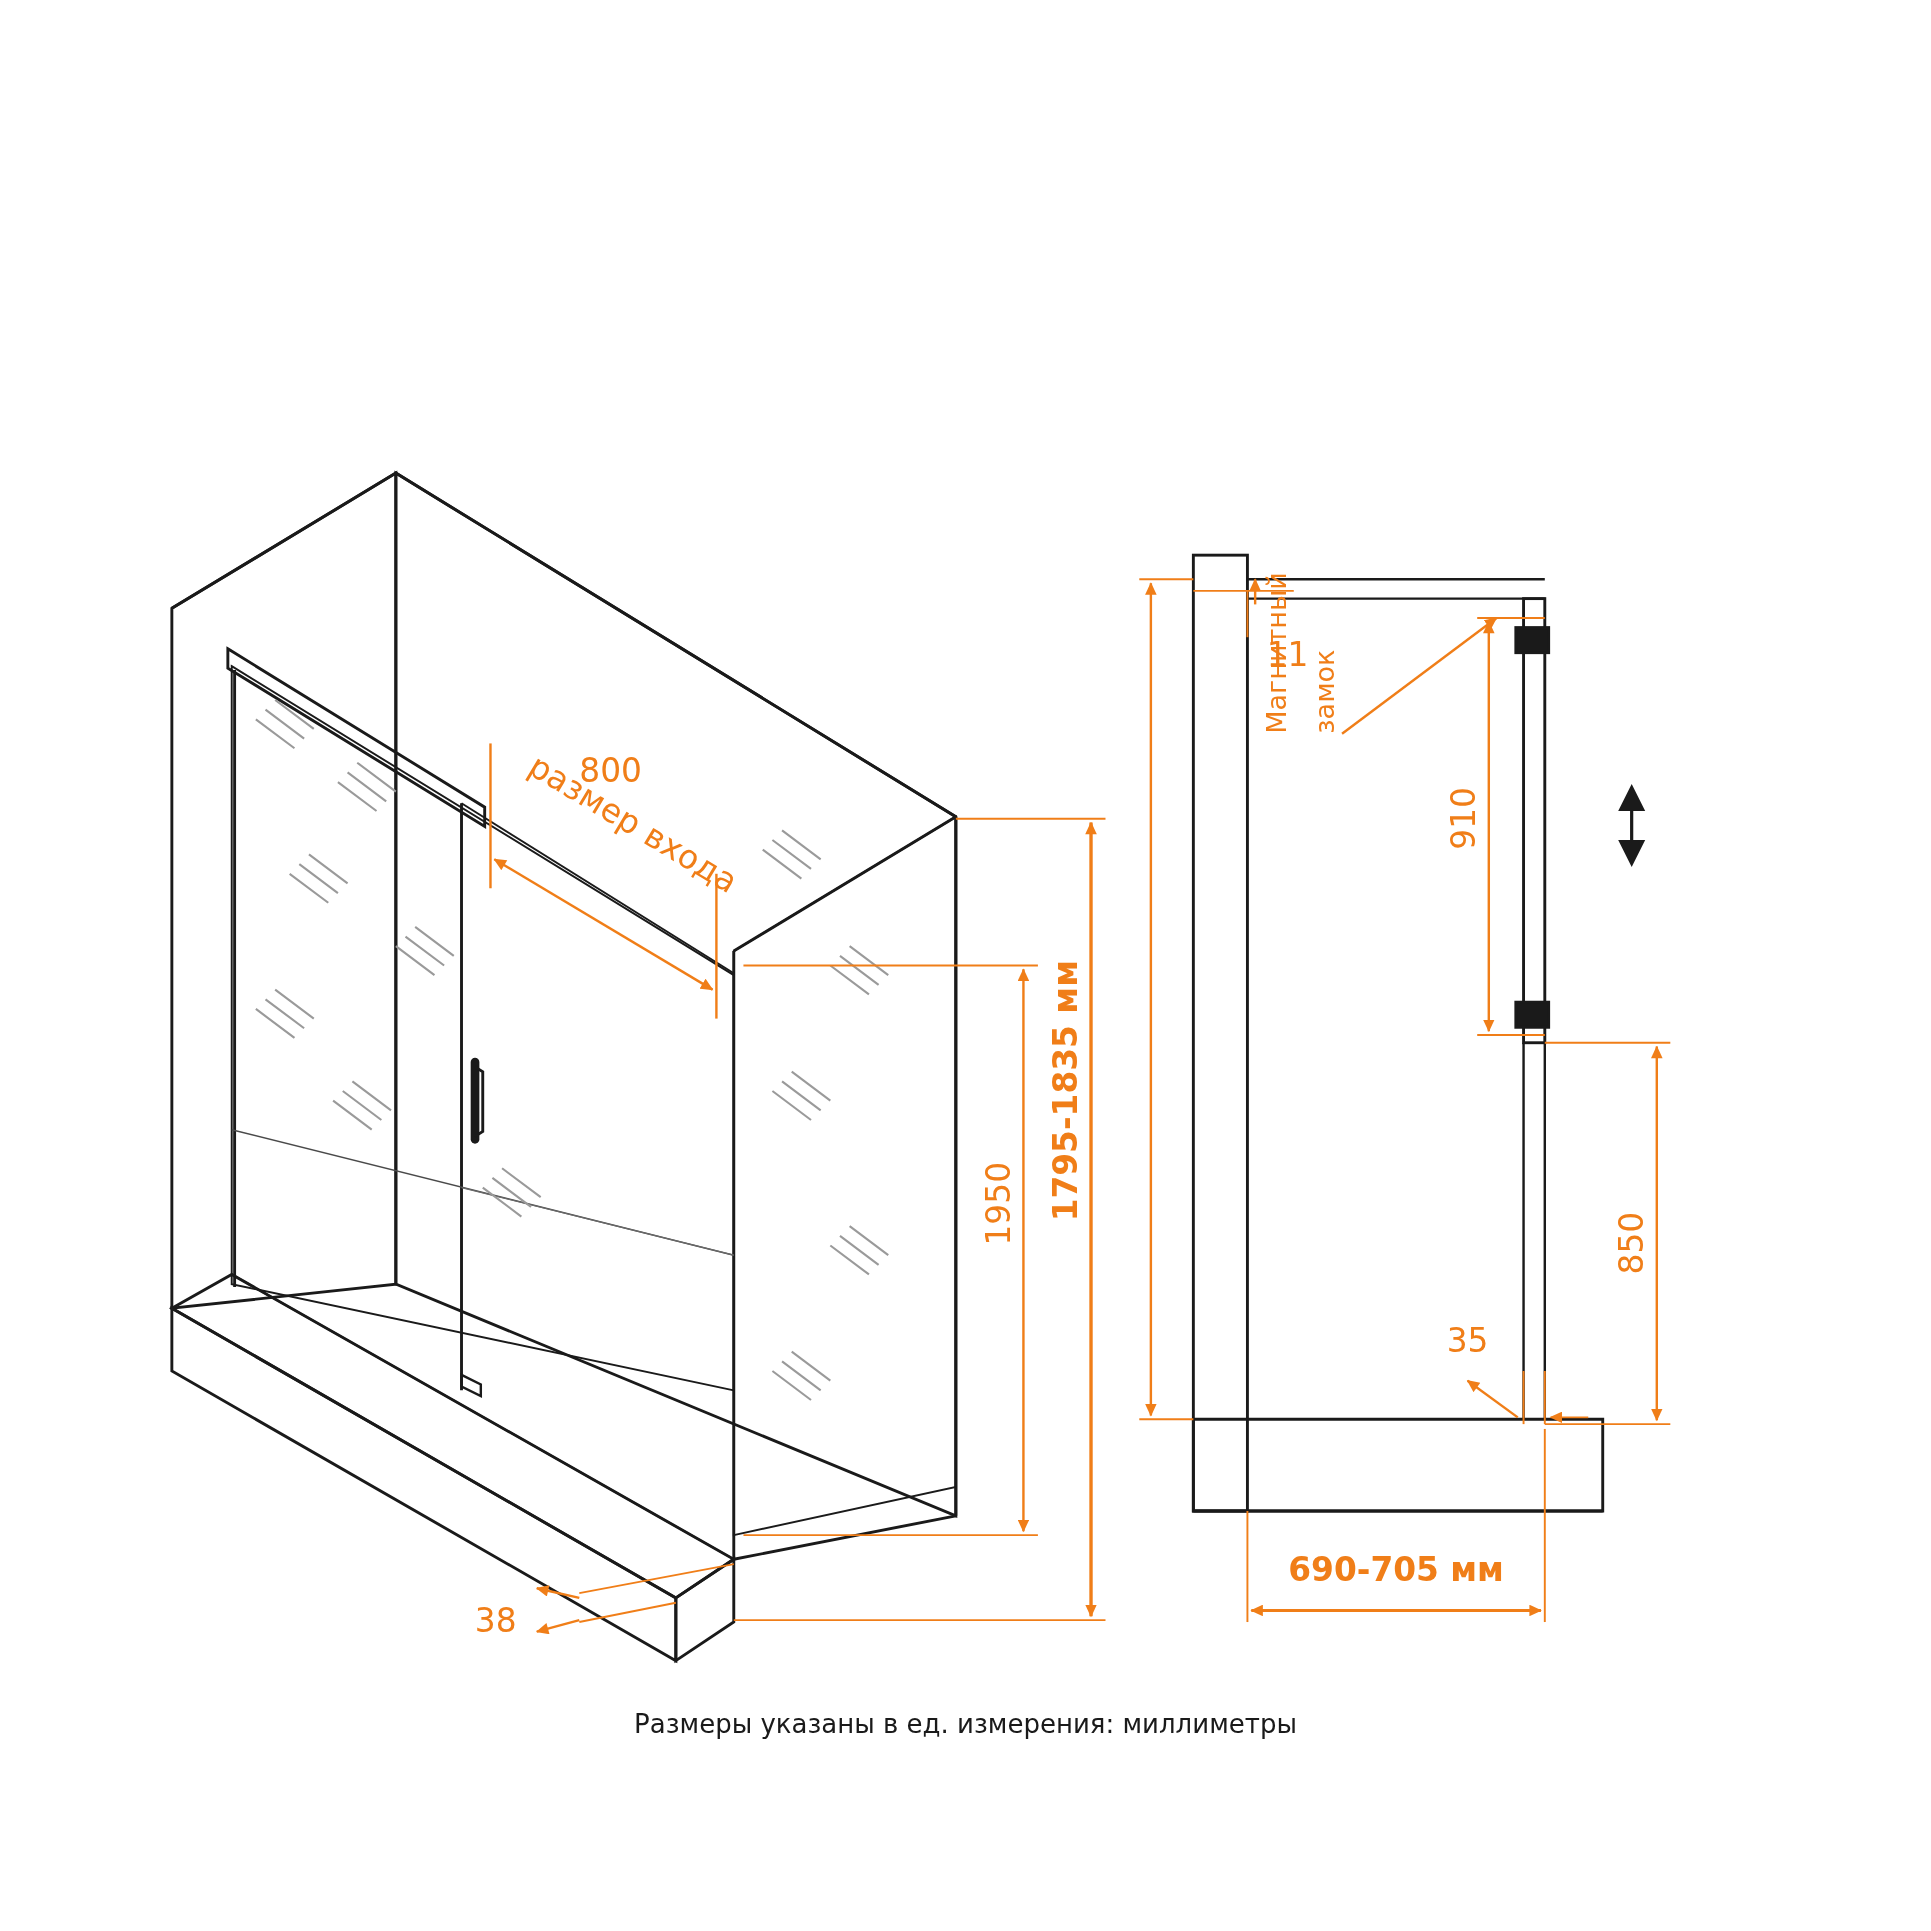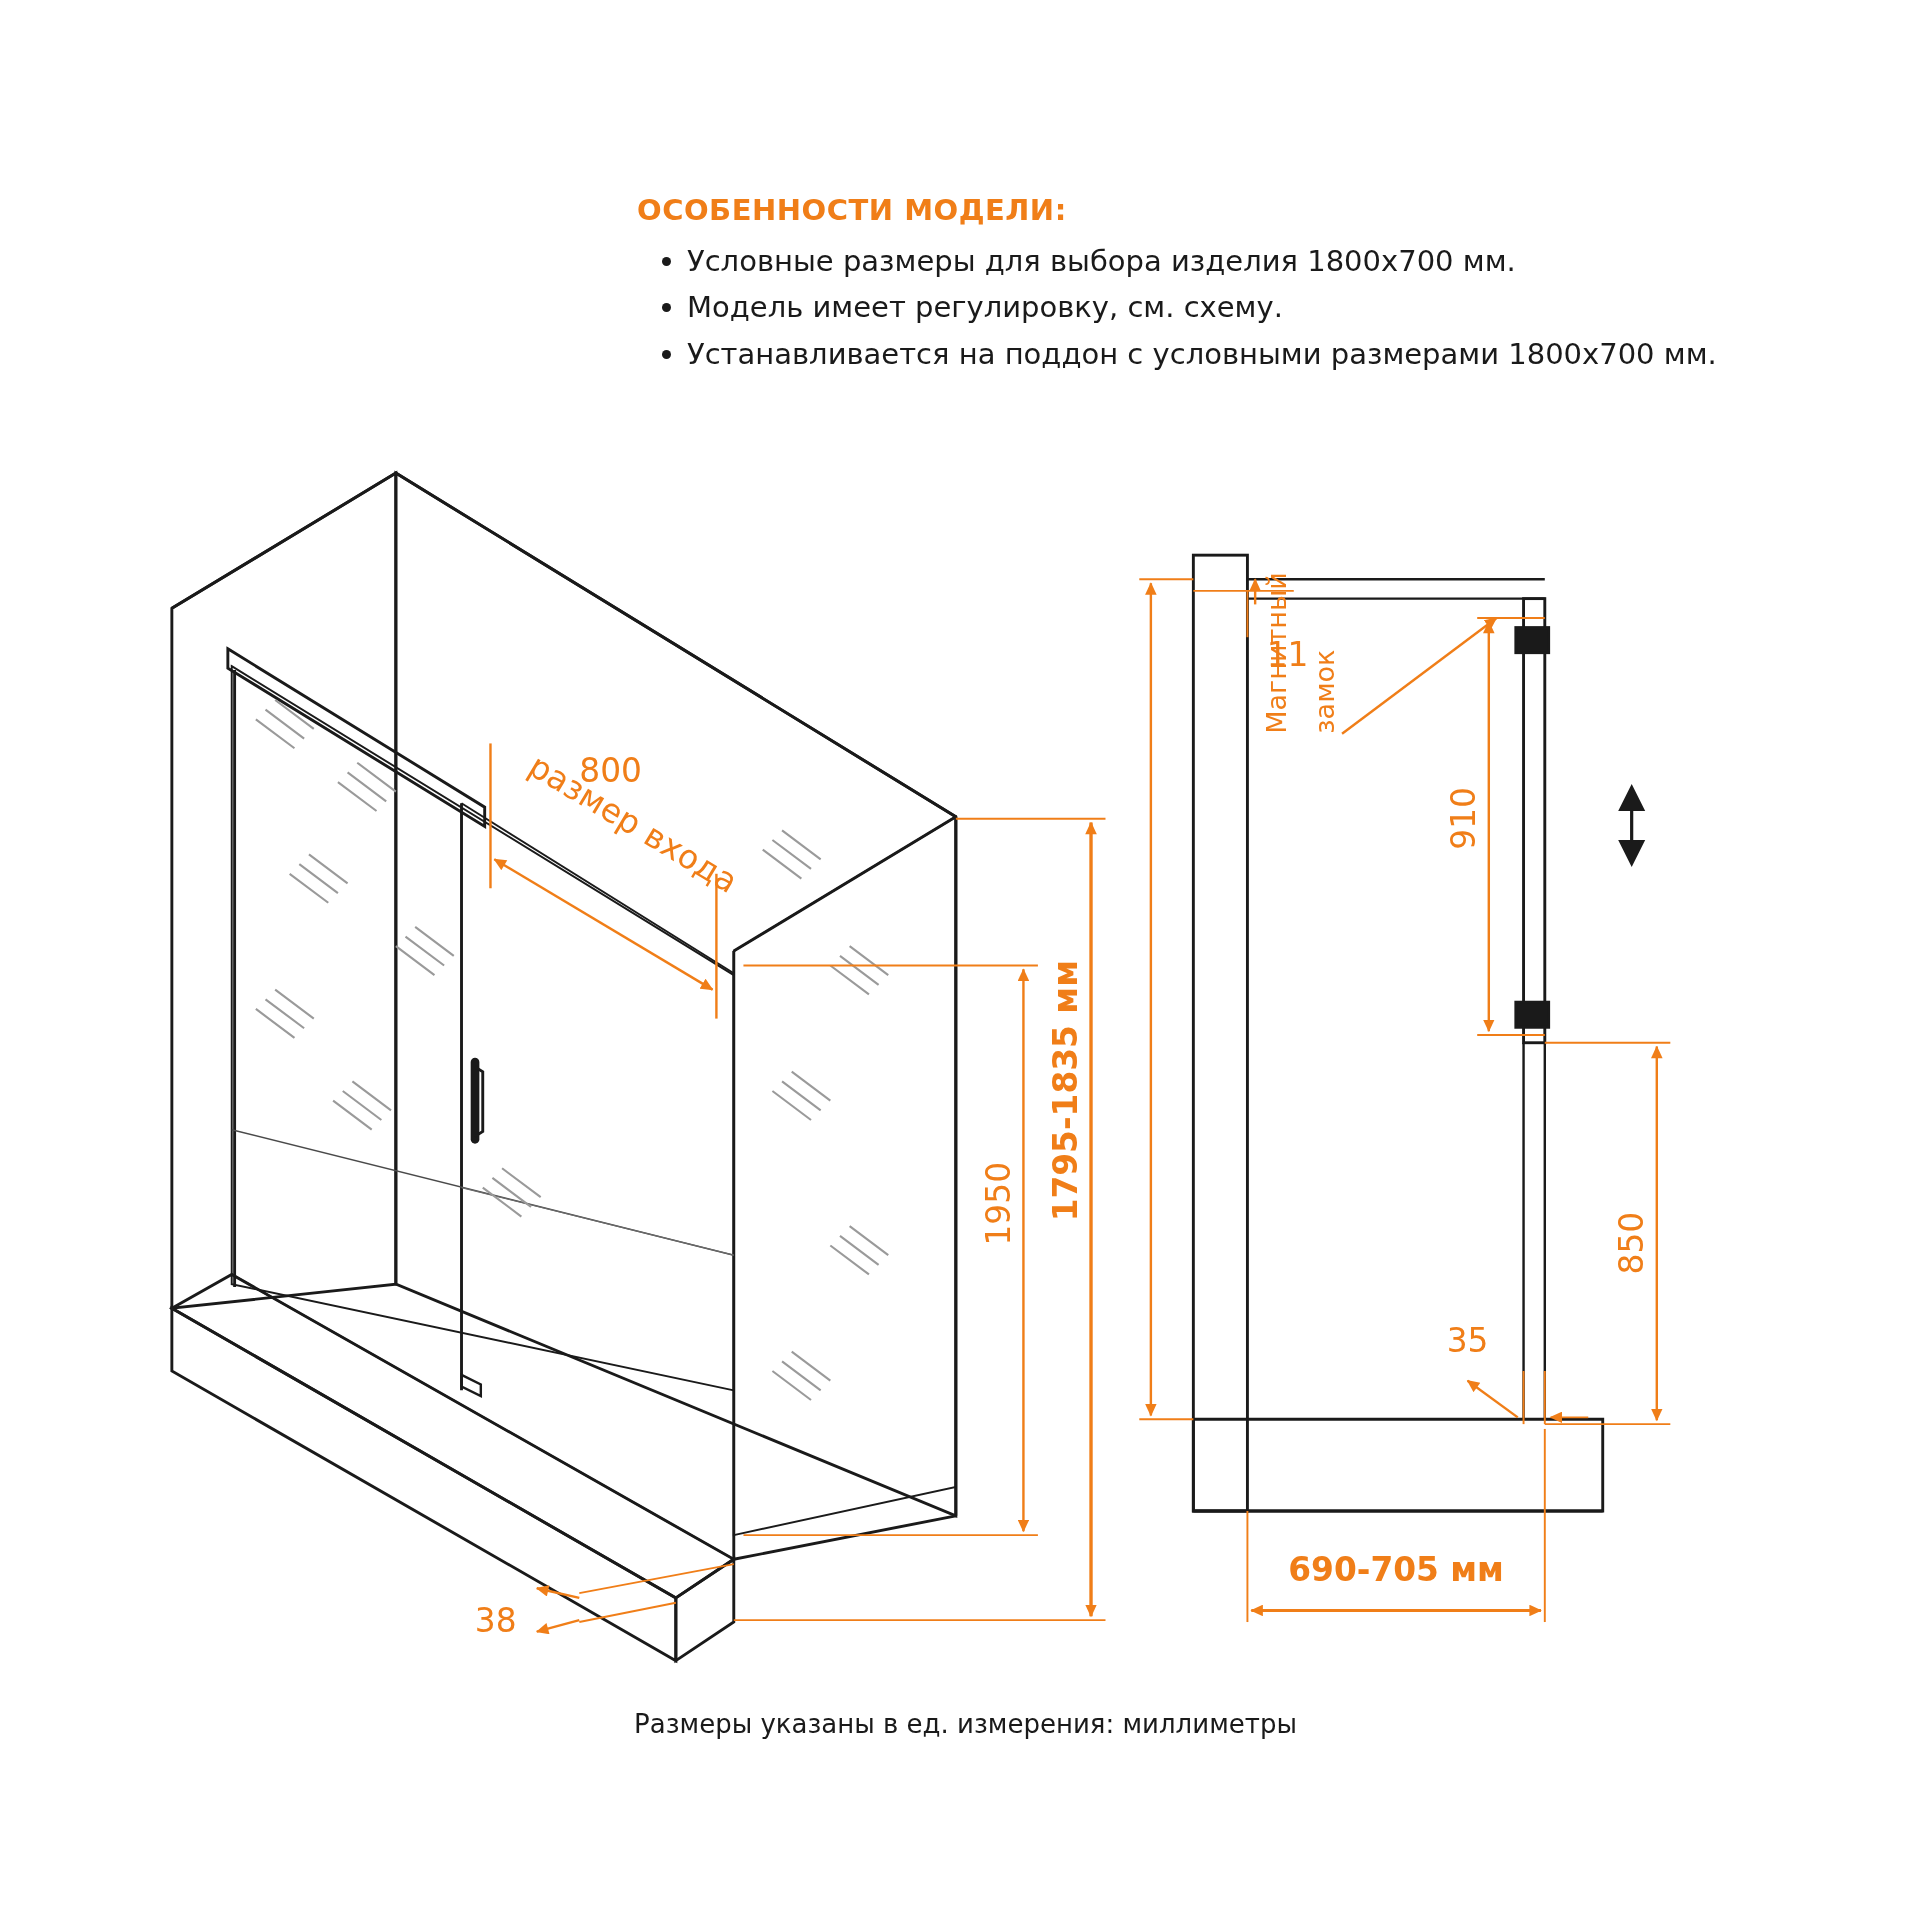--- a/index.html
+++ b/index.html
@@ -71,28 +71,20 @@
     fill: #F07E18;
     font-family: "DejaVu Sans", sans-serif;
     font-size: 28px;
   }
 </style>
 </head>
 <body>
 
 <div id="root">
 
-  <div class="features">
-    <div class="features-title">ОСОБЕННОСТИ МОДЕЛИ:</div>
-    <ul class="features-list">
-      <li>Условные размеры для выбора изделия 1800х700 мм.</li>
-      <li>Модель имеет регулировку, см. схему.</li>
-      <li>Устанавливается на поддон с условными размерами 1800х700 мм.</li>
-    </ul>
-  </div>
 
   <svg width="1931" height="1931" viewBox="0 0 2000 2000" style="position:absolute;left:0;top:0;">
     <defs>
       <marker id="arrO" markerWidth="14" markerHeight="12" refX="12" refY="6" orient="auto" markerUnits="userSpaceOnUse">
         <path d="M0,0 L13,6 L0,12 z" fill="#F07E18"></path>
       </marker>
       <marker id="arrOs" markerWidth="14" markerHeight="12" refX="1" refY="6" orient="auto" markerUnits="userSpaceOnUse">
         <path d="M13,0 L0,6 L13,12 z" fill="#F07E18"></path>
       </marker>
     </defs>

